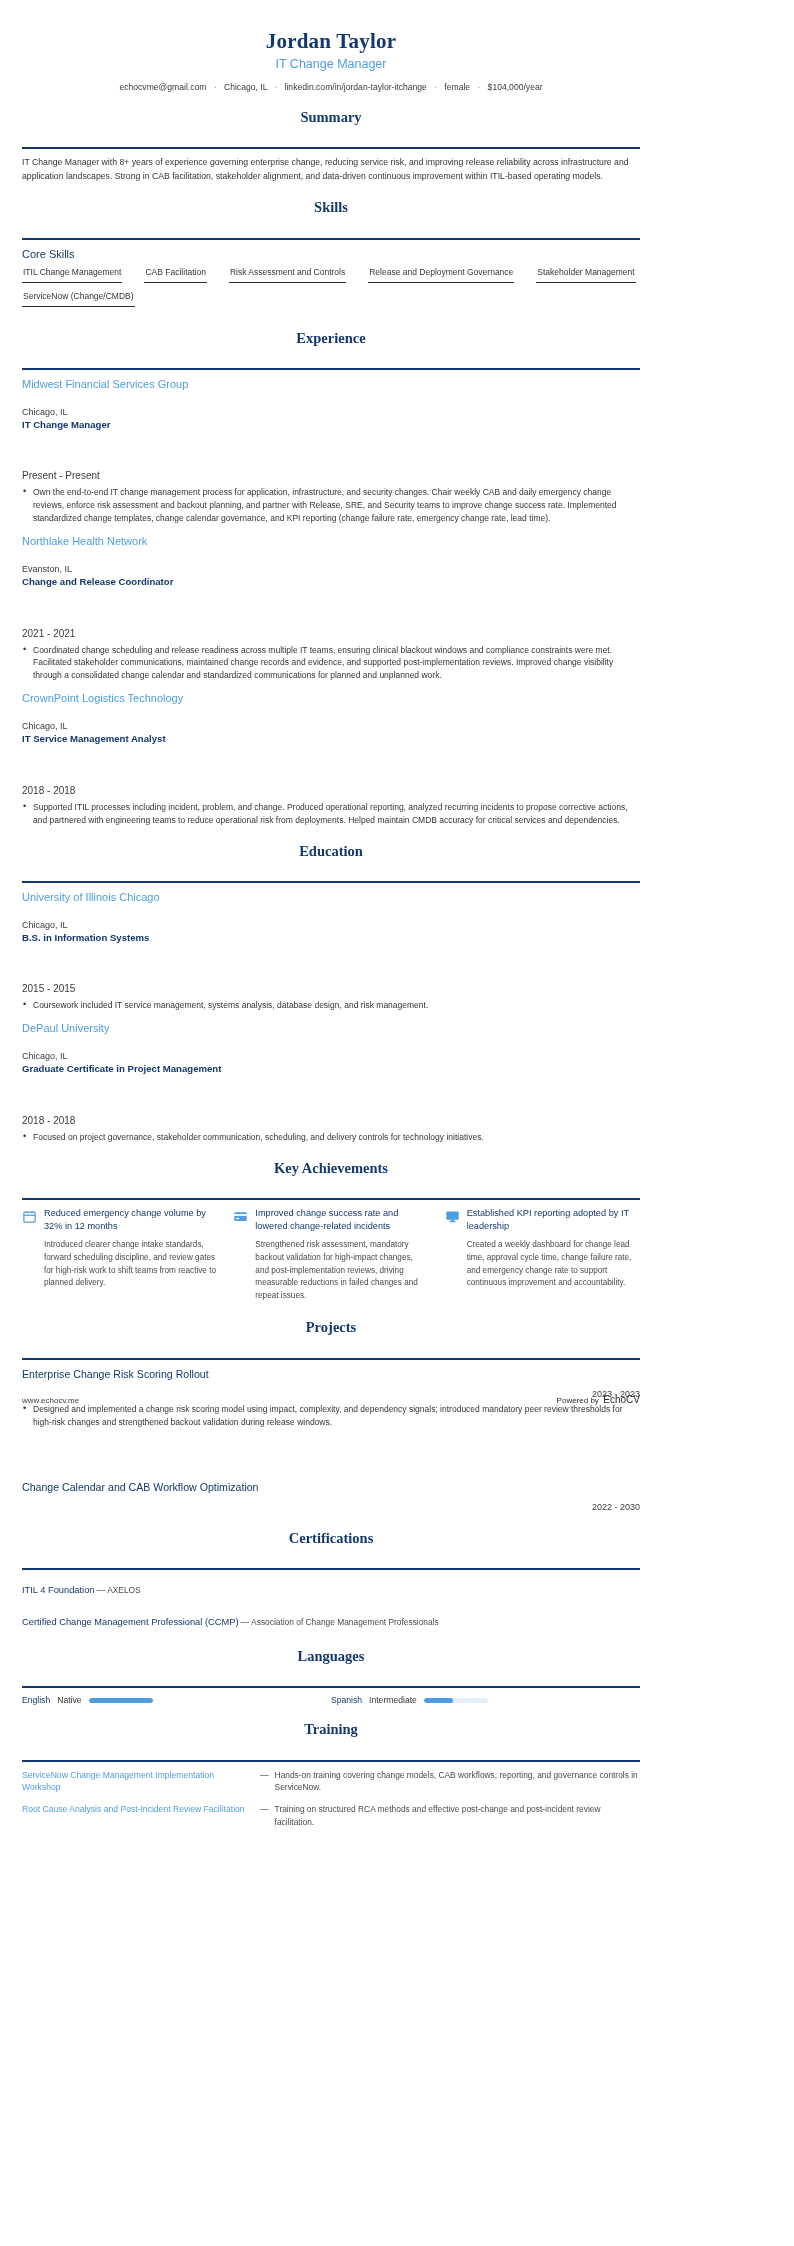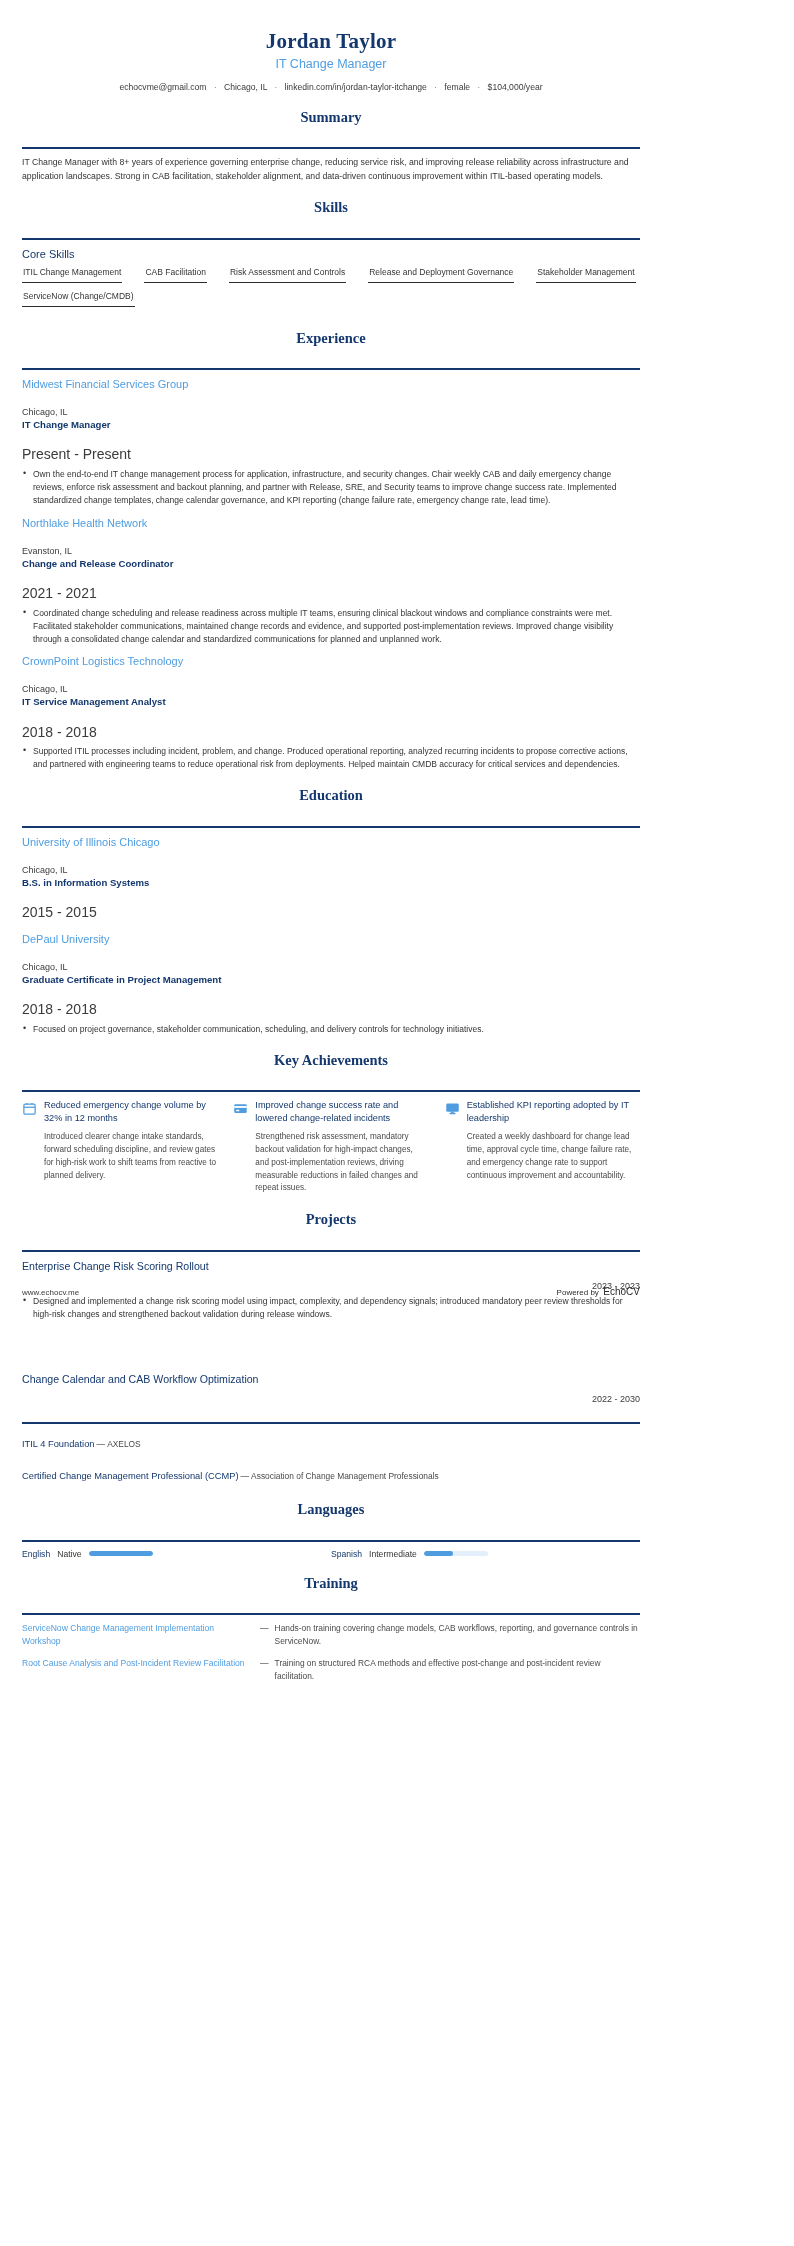--- a/index.html
+++ b/index.html
@@ -107,24 +107,25 @@
     white-space: nowrap;
     line-height: 1.35;
   }
   .role {
     font-size: 9.6px;
     color: #14386e;
     font-weight: bold;
     line-height: 1.4;
   }
   .dates {
-    font-size: 14px;
+    font-size: 10px;
     color: #3b3b3b;
     white-space: nowrap;
     line-height: 1.4;
+    margin-top: 24px;
   }
   ul.bullets { list-style: none; margin-top: 3px; }
   ul.bullets li {
     position: relative;
     padding-left: 11px;
     font-size: 8.5px;
     line-height: 1.52;
     color: #343434;
     margin-bottom: 1px;
   }
@@ -312,20 +313,23 @@
     <div id="education-list">
         <div class="entry">
           <div class="entry-top">
             <span class="org">University of Illinois Chicago</span>
             <span class="loc">Chicago, IL</span>
           </div>
           <div class="entry-sub">
             <span class="role">B.S. in Information Systems</span>
             <span class="dates">2015 - 2015</span>
           </div>
+          <ul class="bullets">
+            <li>Coursework included IT service management, systems analysis, database design, and risk management.</li>
+          </ul>
         </div>
         <div class="entry">
           <div class="entry-top">
             <span class="org">DePaul University</span>
             <span class="loc">Chicago, IL</span>
           </div>
           <div class="entry-sub">
             <span class="role">Graduate Certificate in Project Management</span>
             <span class="dates">2018 - 2018</span>
           </div>
@@ -409,20 +413,21 @@
 <div class="page page-2">
 
   <div id="projects-list-2" style="margin-top:16px;">
       <div class="entry">
         <div class="proj-title">Change Calendar and CAB Workflow Optimization</div>
         <div class="proj-dates">2022 - 2030</div>
       </div>
     </div>
 
   <div class="section">
+    <div class="sec-title">Certifications</div>
     <div class="sec-rule"></div>
     <div id="certifications-list">
         <div class="cert"><span class="cert-name">ITIL 4 Foundation</span><span class="cert-dash">—</span><span class="cert-issuer">AXELOS</span></div>
         <div class="cert"><span class="cert-name">Certified Change Management Professional (CCMP)</span><span class="cert-dash">—</span><span class="cert-issuer">Association of Change Management Professionals</span></div>
       </div>
   </div>
 
   <div class="section">
     <div class="sec-title">Languages</div>
     <div class="sec-rule"></div>

